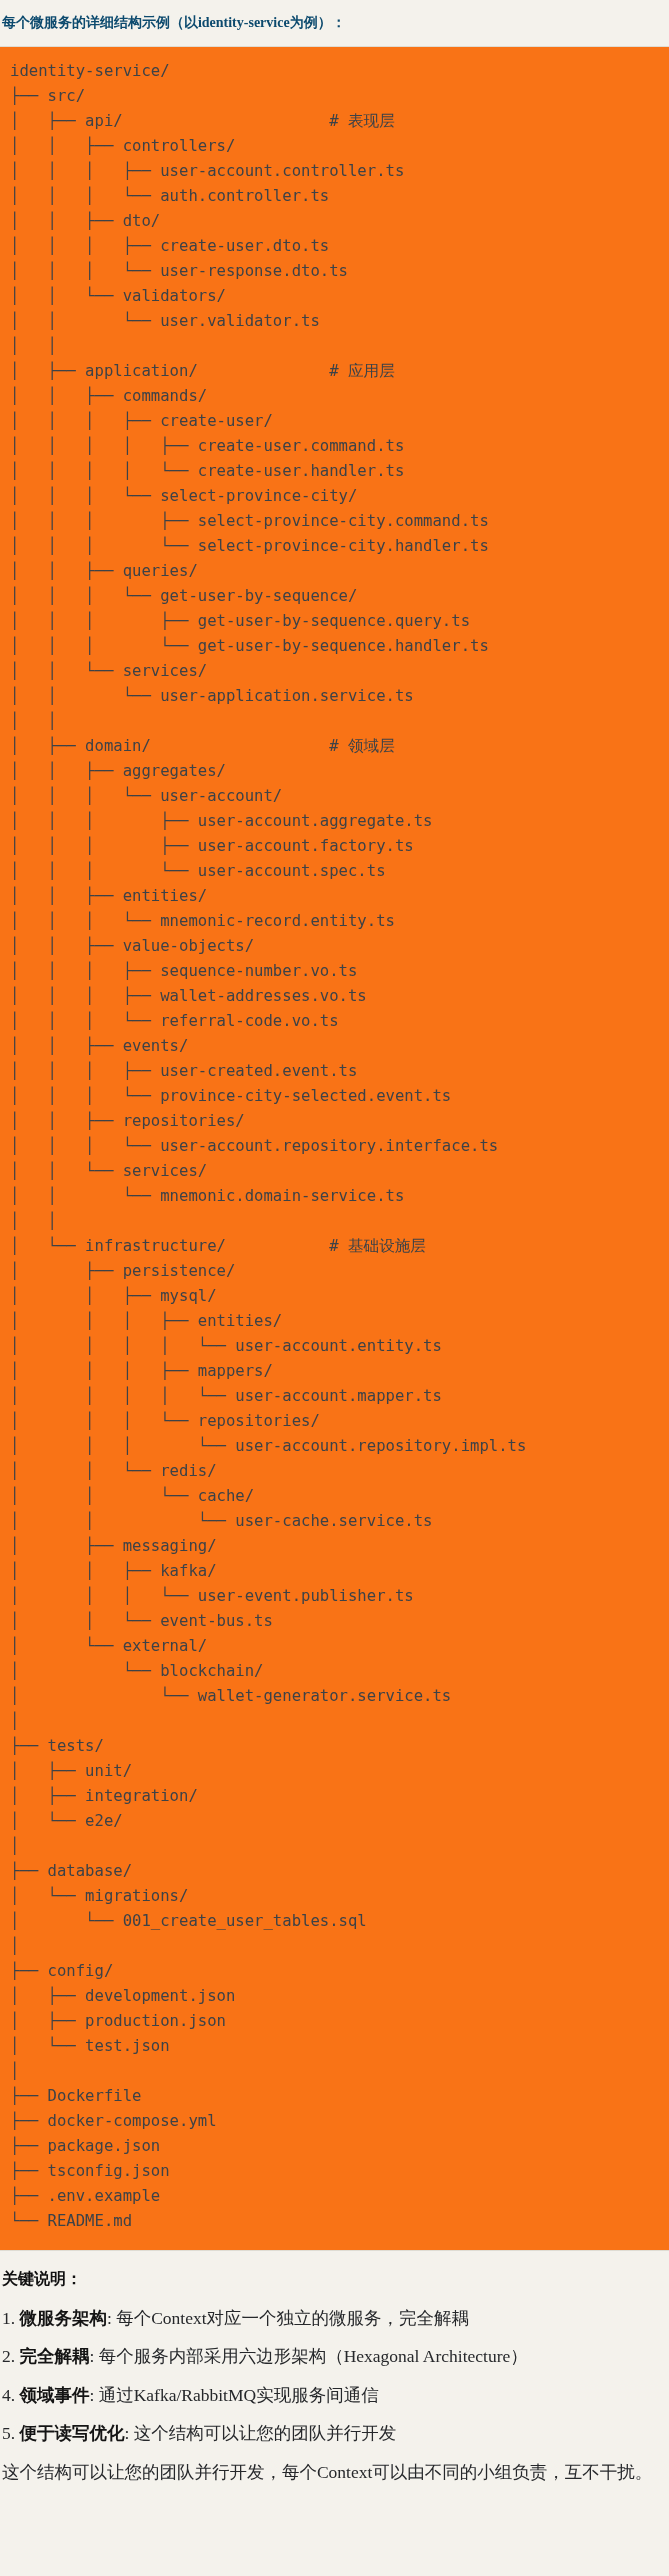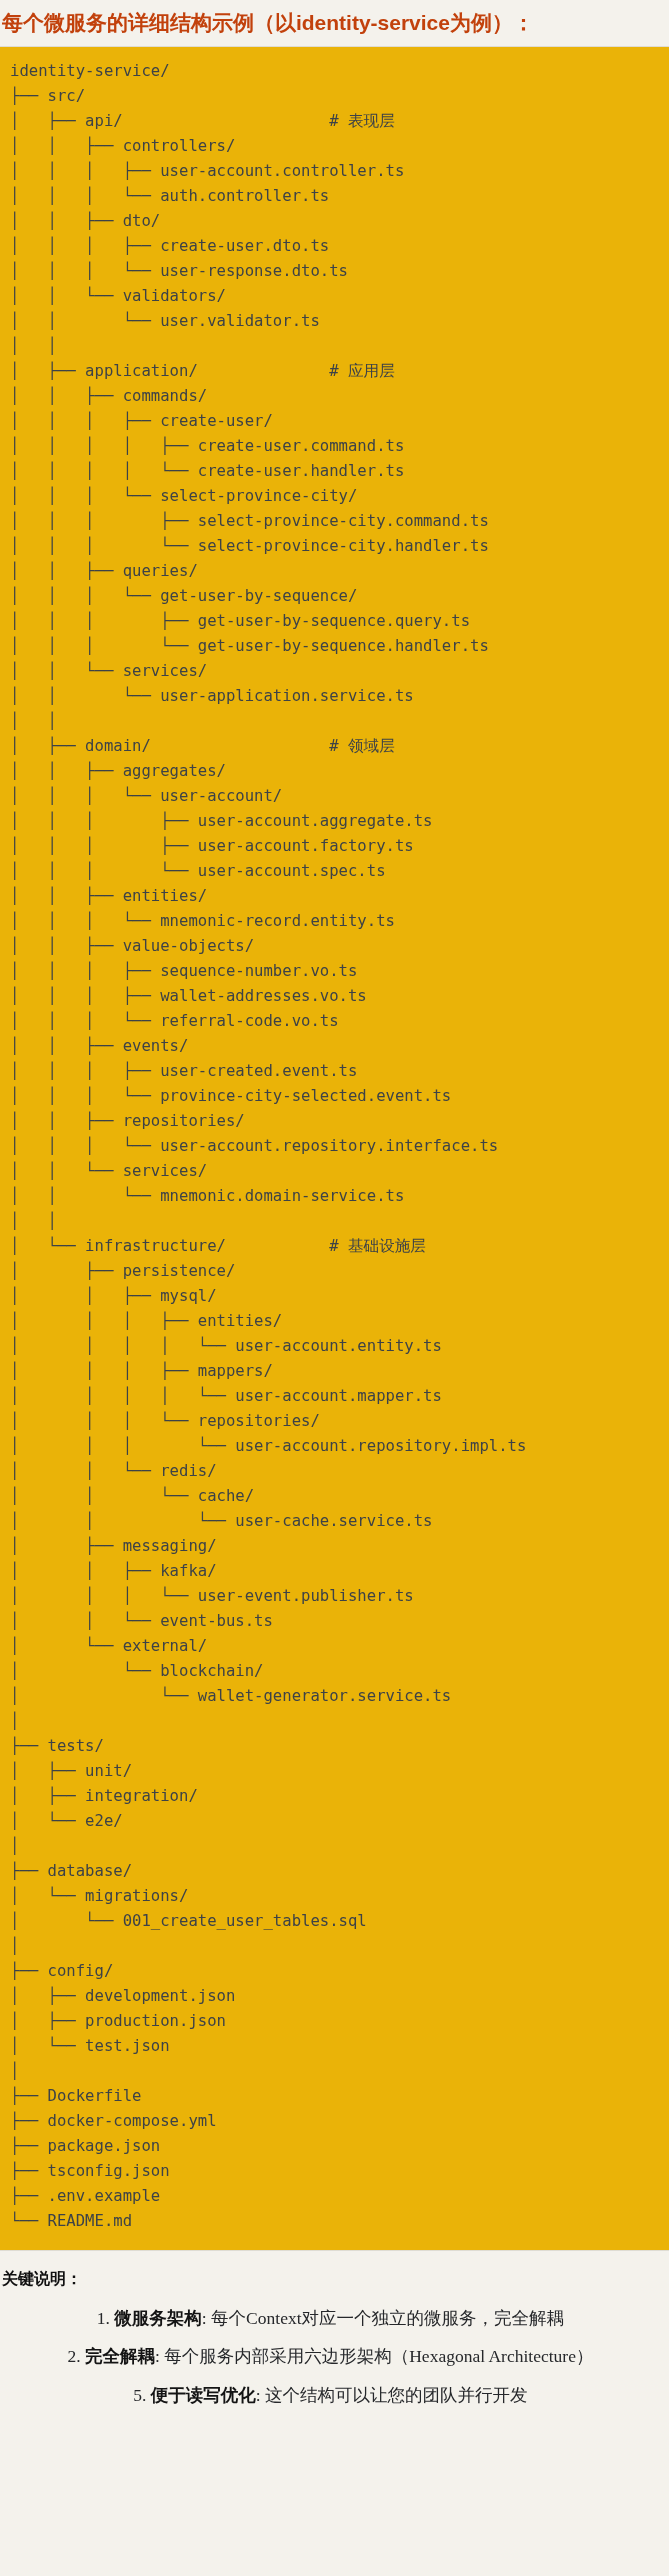--- a/index.html
+++ b/index.html
@@ -7,31 +7,31 @@
     width: 669px;
   }
   body {
     height: 2576px;
     overflow: hidden;
     background: #f4f2ec;
     color: #222;
     font-family: "Liberation Serif", serif;
   }
   .page-title {
-    font-size: 21px;
+    font-size: 14px;
     font-weight: 700;
-    color: #c2410c;
+    color: #0c4a6e;
     line-height: 29px;
     margin: 8.1px 1.9px 9.4px 1.9px;
-    font-family: Liberation Sans, sans-serif;
+    font-family: Liberation Serif, serif;
   }
   .code-block {
     border-top: 0.6px solid #dfdcd3;
     border-bottom: 0.6px solid #dfdcd3;
-    background: #eab308;
+    background: #f97316;
     padding: 12px 10px 15.6px 10px;
     width: 100%;
   }
   .code-block pre {
     font-family: "DejaVu Sans Mono", monospace;
     font-size: 15.6px;
     line-height: 25px;
     color: #3d4247;
     white-space: pre;
   }
@@ -46,21 +46,20 @@
     margin: 15px 0 13.8px 0;
   }
   .notes-list {
     list-style: none;
   }
   .note-item {
     font-size: 17.5px;
     line-height: 24px;
     margin-bottom: 14.4px;
     color: #26282b;
-    text-align: center;
   }
   .note-number {
     display: inline-block;
     margin-right: 4.4px;
     color: #26282b;
   }
   .note-label {
     font-weight: 700;
     color: #141414;
   }
@@ -167,18 +166,20 @@
 </div>
 
 <div class="notes">
   <h2 class="notes-heading">关键说明：</h2>
   <ol class="notes-list">
   <li class="note-item"><span class="note-number">1.</span><span class="note-label">微服务架构</span><span class="note-sep">: </span><span class="note-text">每个Context对应一个独立的微服务，完全解耦</span></li>
 
   <li class="note-item"><span class="note-number">2.</span><span class="note-label">完全解耦</span><span class="note-sep">: </span><span class="note-text">每个服务内部采用六边形架构（Hexagonal Architecture）</span></li>
 
 
+  <li class="note-item"><span class="note-number">4.</span><span class="note-label">领域事件</span><span class="note-sep">: </span><span class="note-text">通过Kafka/RabbitMQ实现服务间通信</span></li>
 
   <li class="note-item"><span class="note-number">5.</span><span class="note-label">便于读写优化</span><span class="note-sep">: </span><span class="note-text">这个结构可以让您的团队并行开发</span></li>
 
 </ol>
+  <p class="notes-footer">这个结构可以让您的团队并行开发，每个Context可以由不同的小组负责，互不干扰。</p>
 </div>
 
 
 </body></html>

